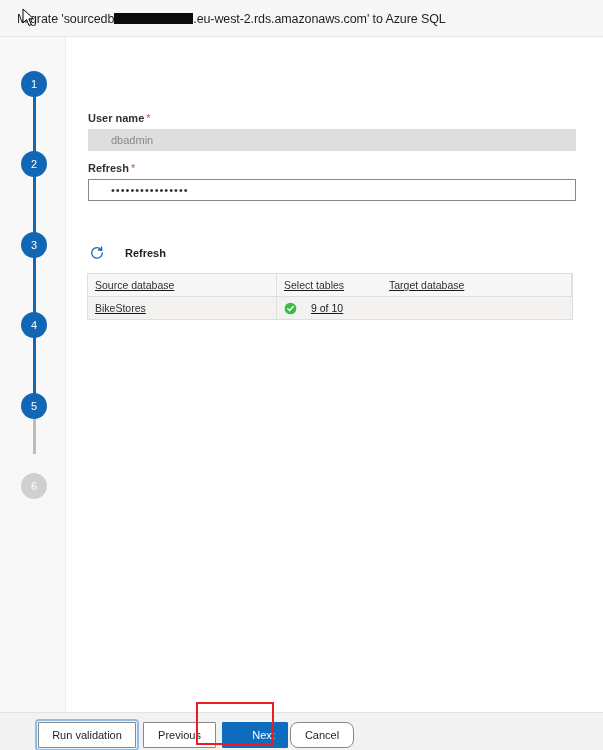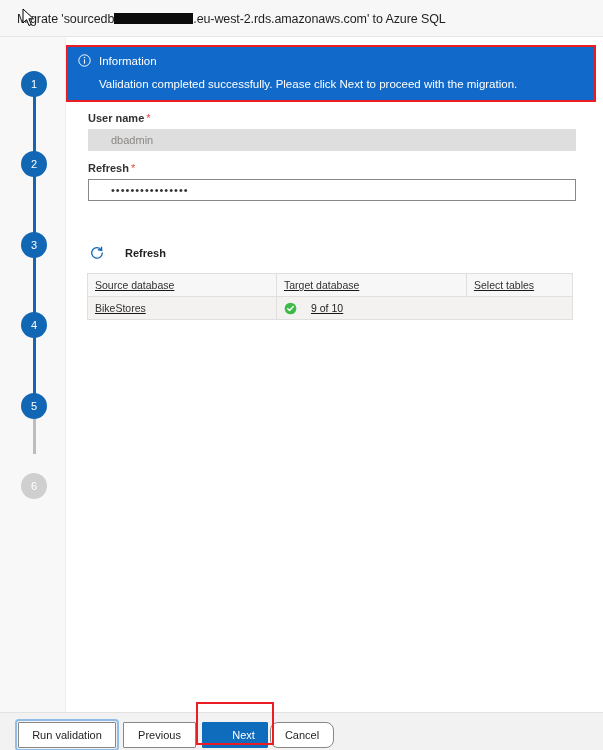--- a/index.html
+++ b/index.html
@@ -247,20 +247,21 @@
     box-sizing: border-box;
     font-family: "Liberation Sans", sans-serif;
     font-size: 11px;
     background: #ffffff;
     border: 1px solid #8a8886;
     color: #201f1e;
     cursor: pointer;
     padding: 0;
     line-height: 19px;
     border-radius: 1px;
+    margin-left: 20px;
   }
   .btn-focus {
     outline: 2px solid #8fbde8;
     outline-offset: 1px;
   }
   .btn-primary {
     background: #0f6cbd;
     border: 1px solid #0f6cbd;
     color: #ffffff;
     padding-left: 17px;
@@ -305,34 +306,20 @@
   <div class="step-dot" style="top:356px;">
     <span>5</span>
   </div>
   <div class="step-dot inactive" style="top:436px;">
     <span>6</span>
   </div>
 </div>
 
 <div class="content">
 
-  <div class="info-banner-wrap">
-    <div class="info-banner">
-      <div class="info-head">
-        <svg class="info-icon" viewBox="0 0 16 16">
-          <circle cx="8" cy="8" r="7" fill="none" stroke="#ffffff" stroke-width="1.2"></circle>
-          <circle cx="8" cy="4.4" r="0.95" fill="#ffffff"></circle>
-          <rect x="7.3" y="6.6" width="1.4" height="5.2" fill="#ffffff"></rect>
-        </svg>
-        <span class="info-title">Information</span>
-      </div>
-      <div class="info-body">Validation completed successfully. Please click Next to proceed with the migration.</div>
-    </div>
-    <div class="red-outline"></div>
-  </div>
 
   <div class="field-label" style="left:22px; top:75px;">
     <span>User name</span><span class="req-star">*</span>
   </div>
   <input class="text-input input-disabled" style="left: 22px; top: 92px; width: 488px;" disabled="" value="dbadmin">
 
   <div class="field-label" style="left:22px; top:125px;">
     <span>Refresh</span><span class="req-star">*</span>
   </div>
   <input class="text-input input-enabled" style="left: 22px; top: 142px; width: 488px;" value="••••••••••••••••">
@@ -341,22 +328,22 @@
     <svg class="refresh-icon" viewBox="0 0 16 16">
       <path d="M13 4.6 A6 6 0 1 0 14 8" fill="none" stroke="#1267b5" stroke-width="1.5" stroke-linecap="round"></path>
       <path d="M9.6 4.3 L13.4 4.9 L13.1 1.3" fill="none" stroke="#1267b5" stroke-width="1.5" stroke-linecap="round" stroke-linejoin="round"></path>
     </svg>
     <span class="refresh-label">Refresh</span>
   </div>
 
   <div class="grid">
     <div class="grid-row grid-head">
       <div class="cell col-1">Source database</div>
+      <div class="cell col-3">Select tables</div>
       <div class="cell col-2">Target database</div>
-      <div class="cell col-3">Select tables</div>
     </div>
     <div class="grid-row grid-body-row">
       <div class="cell col-1">BikeStores</div>
       <div class="cell col-3 select-cell">
         <svg class="check-icon" viewBox="0 0 16 16">
           <circle cx="8" cy="8" r="7.2" fill="#3fba48"></circle>
           <path d="M4.6 8.2 L6.9 10.5 L11.4 5.6" fill="none" stroke="#ffffff" stroke-width="1.7" stroke-linecap="round" stroke-linejoin="round"></path>
         </svg>
         <span class="link-text">9 of 10</span>
       </div>

